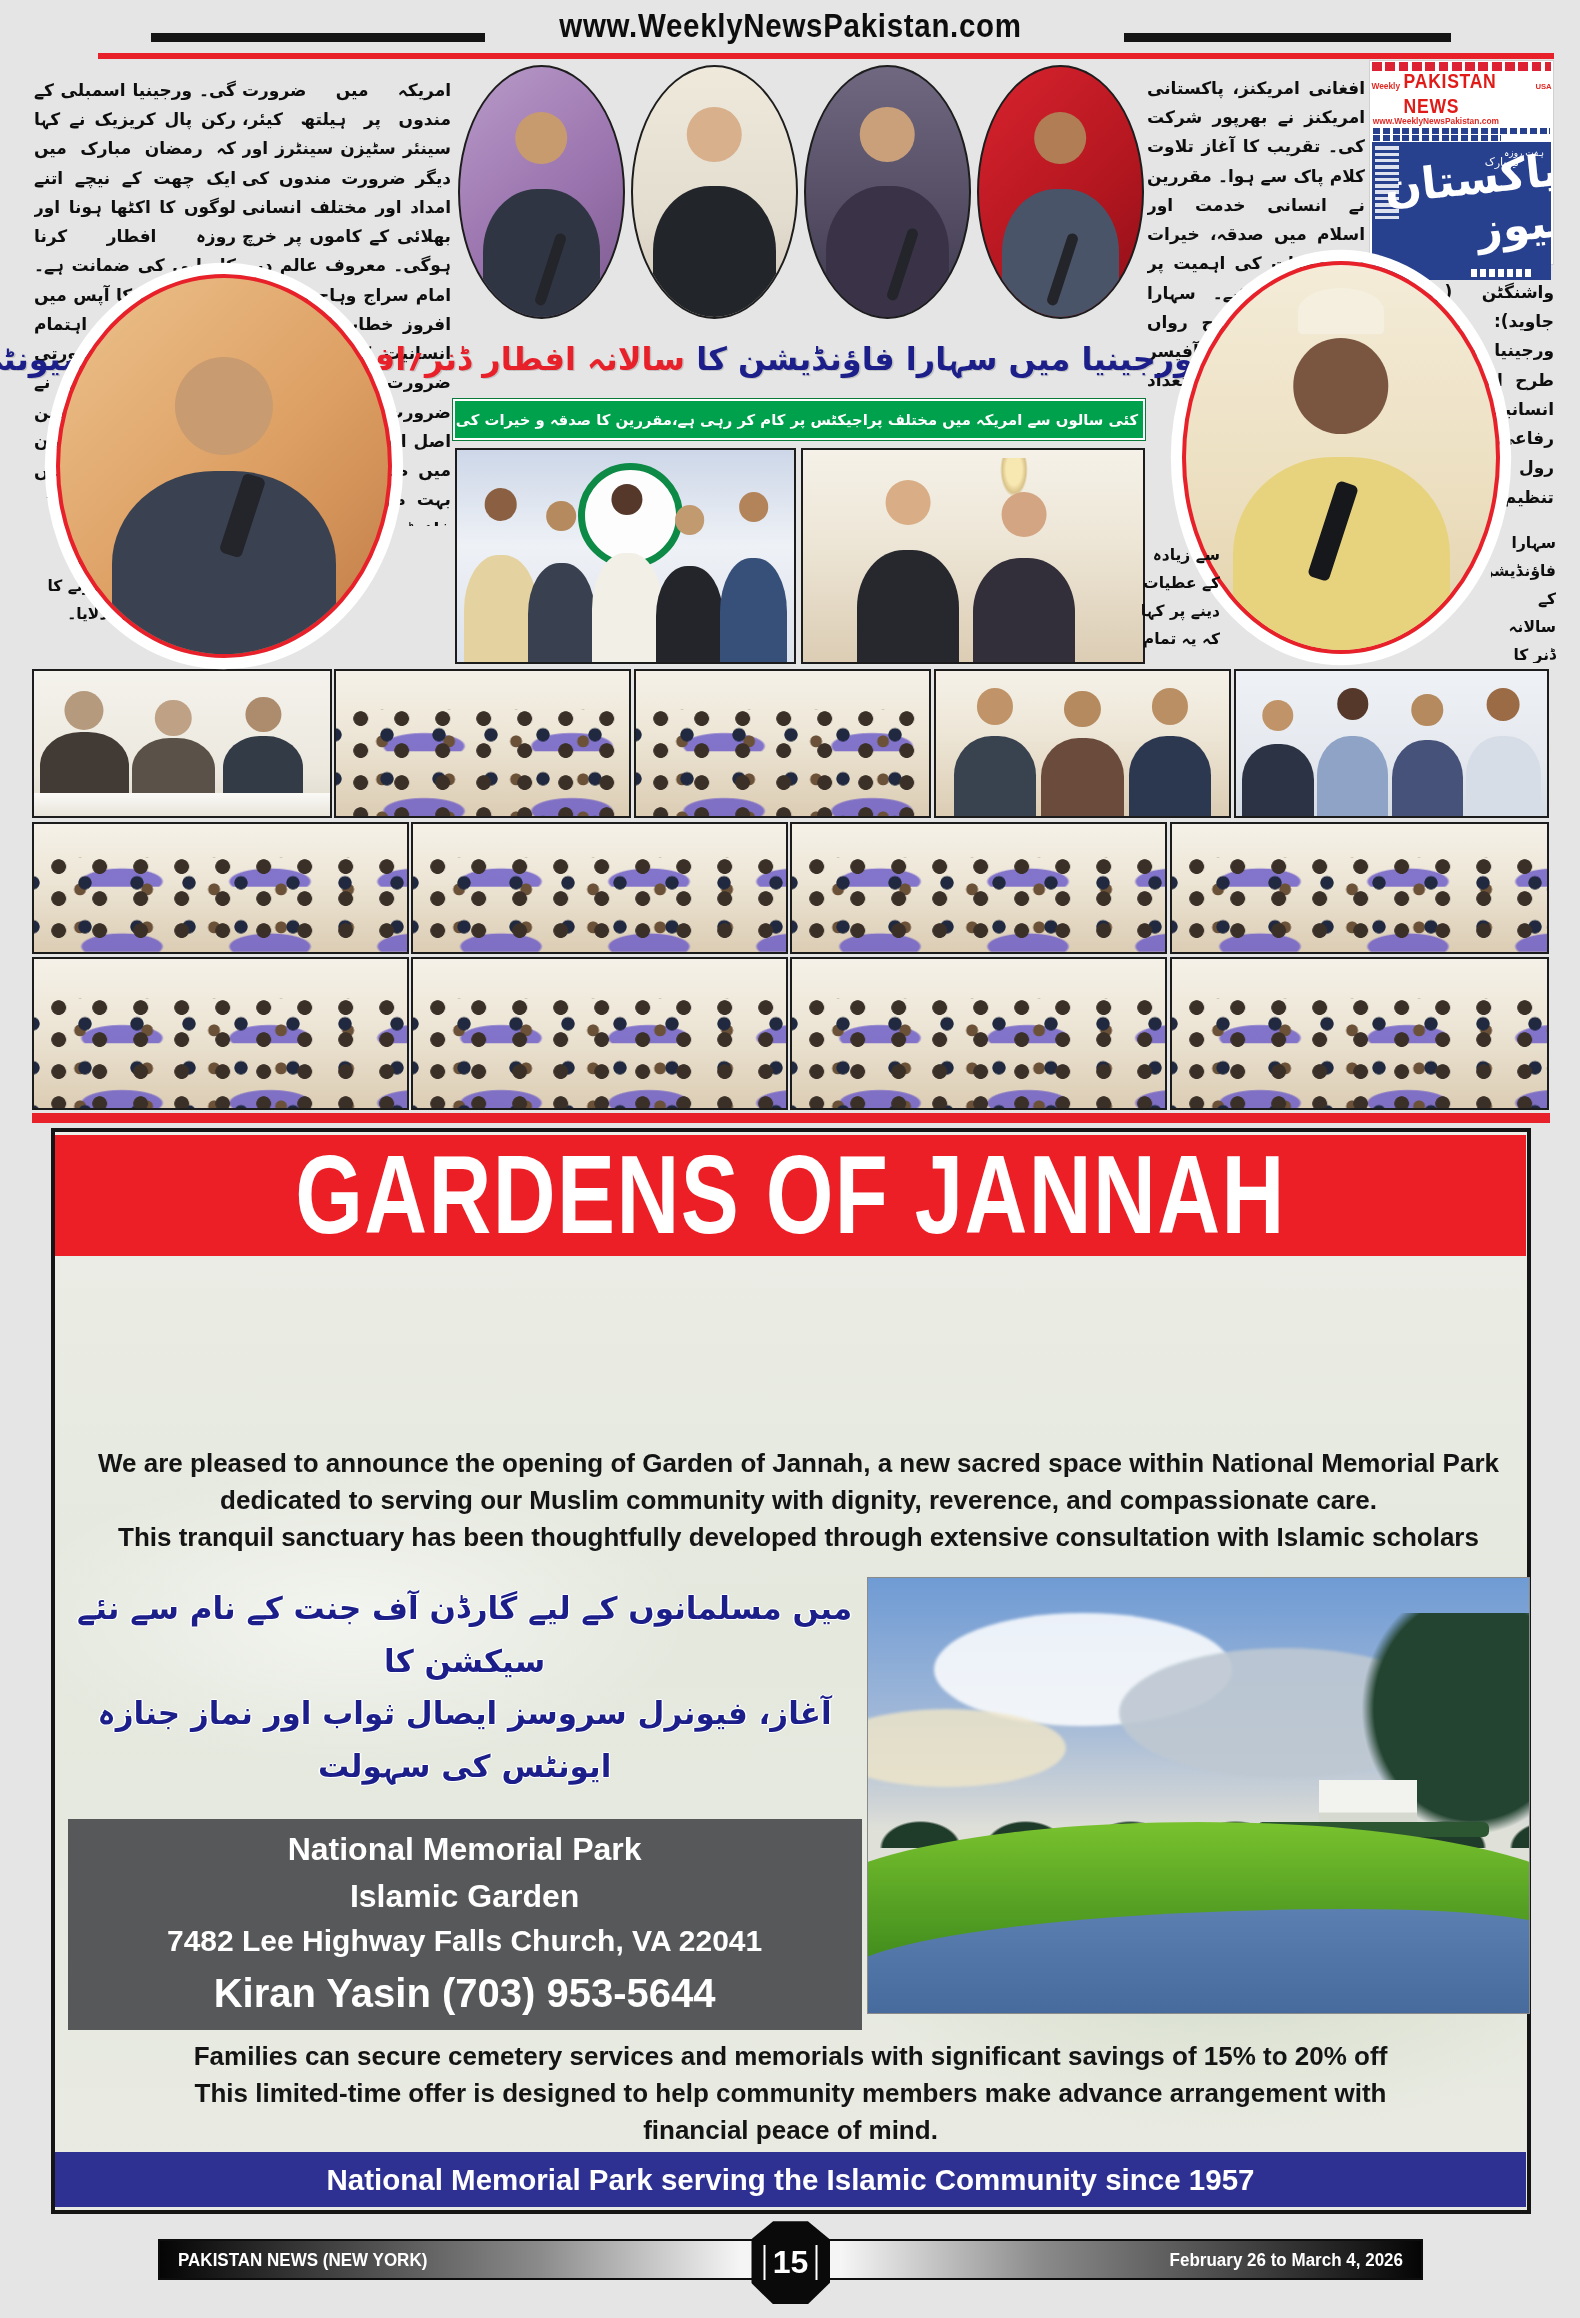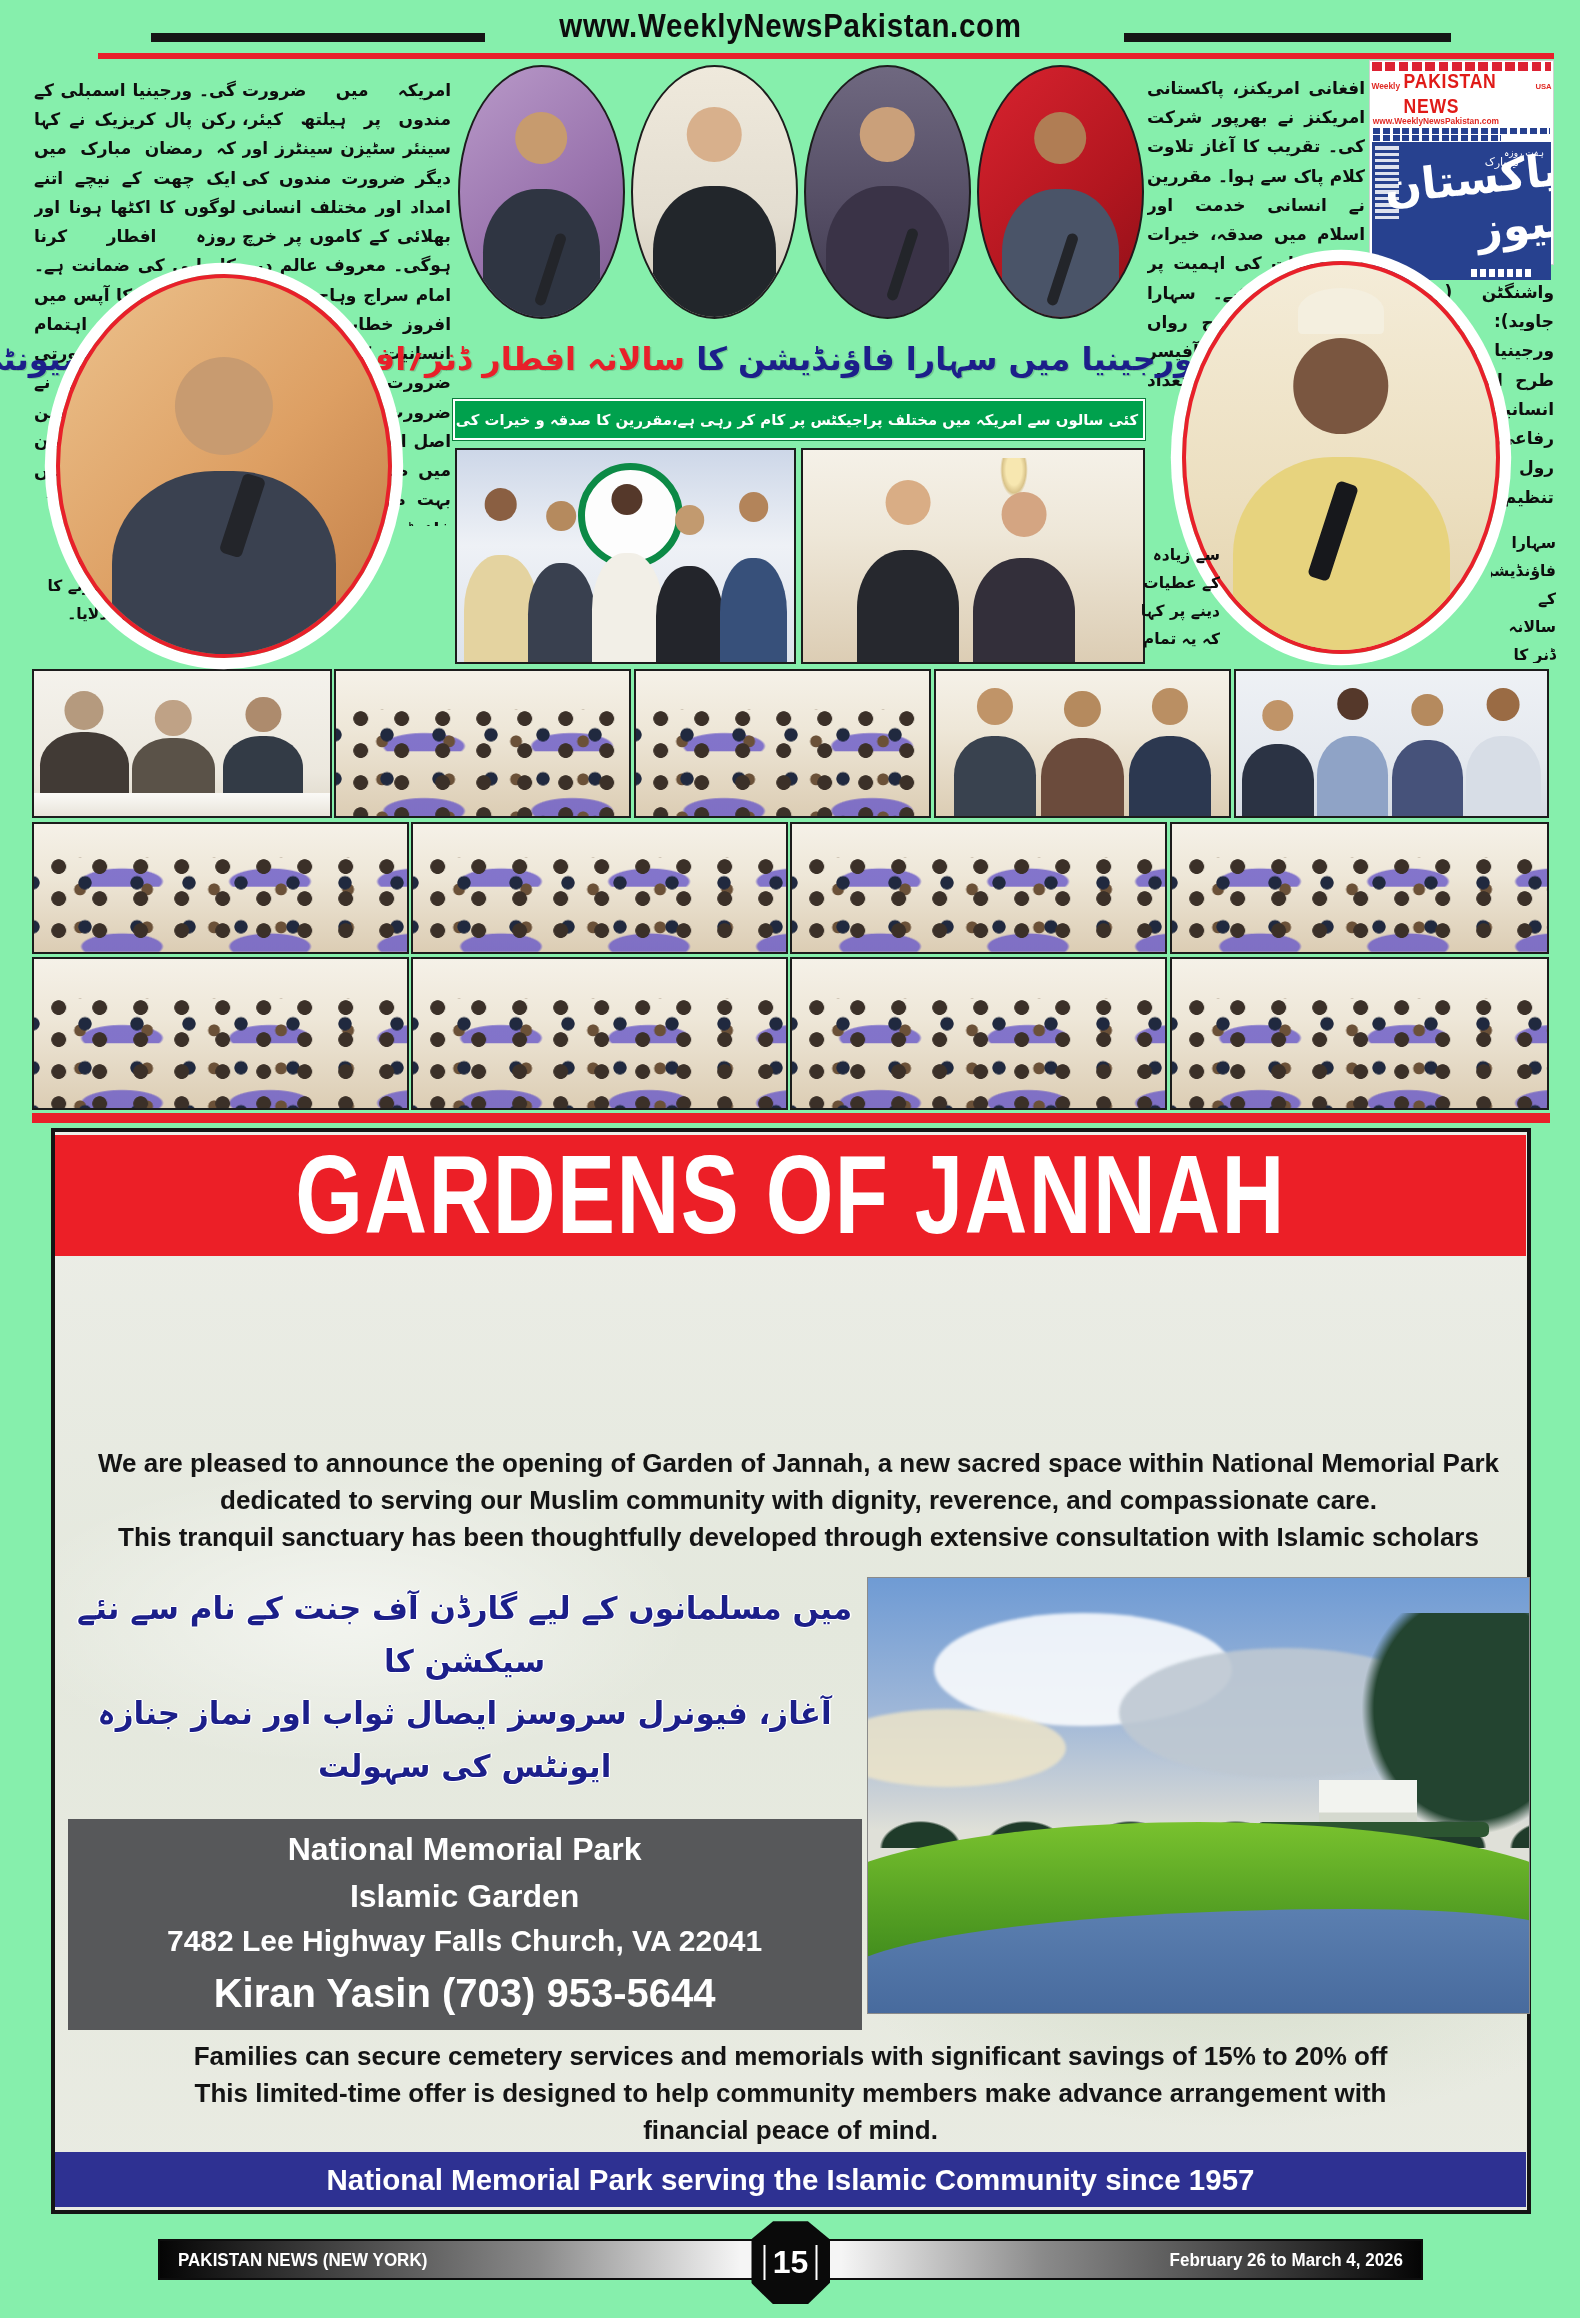--- a/index.html
+++ b/index.html
@@ -1,16 +1,16 @@
 <!DOCTYPE html>
 <html style="font-size:11.2px"><head>
 <meta charset="utf-8">
 <style>
   html,body{margin:0;padding:0;background:#ffffff;}
-  .page{position:relative;width:1581px;height:2319px;background:#86efac;overflow:hidden;
+  .page{position:relative;width:1581px;height:2319px;background:#e5e5e5;overflow:hidden;
         font-family:"Liberation Sans", sans-serif;color:#111;}
   
   .abs{position:absolute;box-sizing:border-box;}
   .urdu{direction:rtl;font-family:"DejaVu Sans", sans-serif;}
   .center{display:flex;align-items:center;justify-content:center;text-align:center;}
   
   .site-url{left:0;right:0;top:8.4px;text-align:center;font-size:29.5px;font-weight:900;
             letter-spacing:0.7px;color:#0d0d0d;transform:scaleY(1.15);}
   .hbar{top:33px;height:9px;background:#151515;}
   .redline{left:98px;top:53px;width:1456px;height:6.3px;background:#e8202a;}

